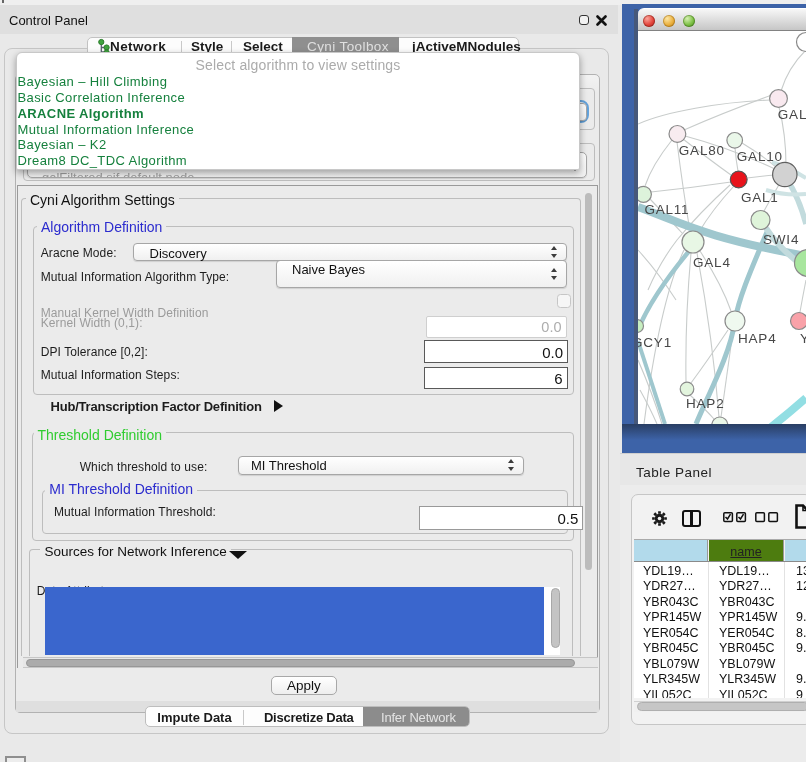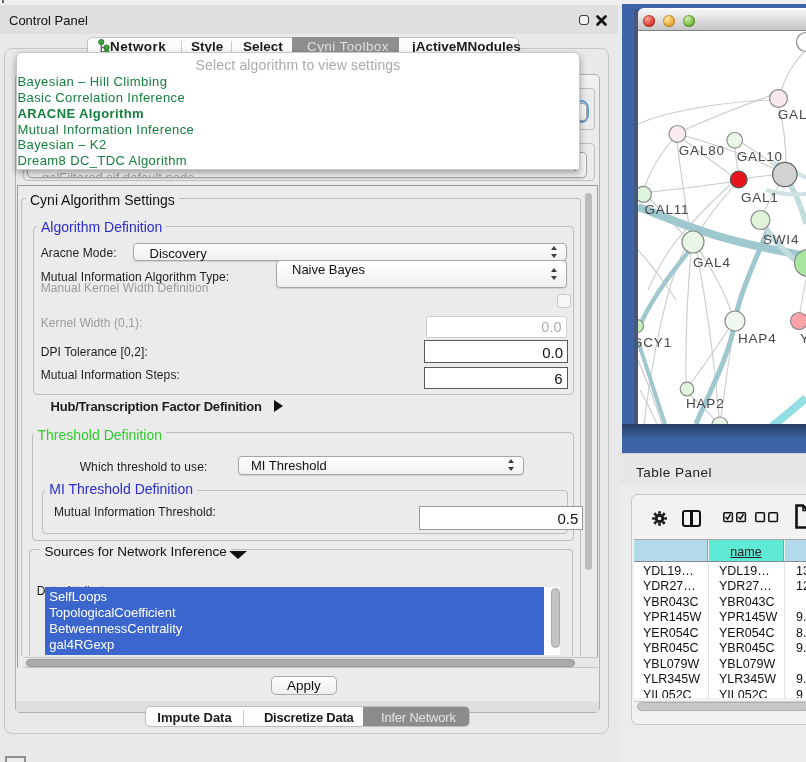--- a/index.html
+++ b/index.html
@@ -80,21 +80,21 @@
 <div class="combo" style="left:133px;top:242.8px;width:433.7px;height:18px;">
     <span class="ct" style="left:15.6px;top:2px;text-align:right;">Discovery</span>
     <span class="spin"></span>
   </div>
 <div class="lbl" style="left:40.7px;top:269.9px;">Mutual Information Algorithm Type:</div>
 <div class="combo" style="left:276px;top:260px;width:290.7px;height:28px;">
     <span class="ct" style="left:15px;top:1.3px;">Naive Bayes</span>
     <span class="spin"></span>
   </div>
 
-<div class="lbl" style="left:40.7px;top:281px;color:#9b9b9b;">Manual Kernel Width Definition</div>
+<div class="lbl" style="left:40.7px;top:306px;color:#9b9b9b;">Manual Kernel Width Definition</div>
 <div class="abs" style="left:557px;top:294px;width:14px;height:14px;border:1.5px solid #c6c6c6;border-radius:3.5px;background:#f6f6f6;"></div>
 
 <div class="lbl" style="left:40.7px;top:315.8px;color:#9b9b9b;">Kernel Width (0,1):</div>
 <div class="tfield" style="left:425.6px;top:315.5px;width:141.9px;height:22.3px;border:1px solid #cfcfcf;border-radius:2px;color:#adadad;font-size:14.5px;padding:2.4px 5px 0 0;">0.0</div>
 
 <div class="lbl" style="left:40.7px;top:344.6px;">DPI Tolerance [0,2]:</div>
 <div class="tfield" style="left:423.6px;top:340.3px;width:144.4px;height:23.1px;border:1.5px solid #595959;color:#111;font-size:15px;padding:2.6px 4px 0 0;">0.0</div>
 
 <div class="lbl" style="left:40.7px;top:368.3px;">Mutual Information Steps:</div>
 <div class="tfield" style="left:423.6px;top:366.6px;width:144.4px;height:22.8px;border:1.5px solid #595959;color:#111;font-size:15px;padding:2.6px 4.5px 0 0;">6</div>
@@ -115,21 +115,20 @@
 <div class="lbl" style="left:53.9px;top:504.9px;">Mutual Information Threshold:</div>
 <div class="tfield" style="left:419.4px;top:506.2px;width:164px;height:24.3px;border:1px solid #999;color:#111;font-size:15px;padding:3px 4px 0 0;">0.5</div>
 
 <div class="abs" style="left:29px;top:548.6px;width:544px;height:107.4px;border:1px solid #bdbdbd;border-bottom:none;border-radius:4px 4px 0 0;"></div>
 <div class="gtt" style="left:40.4px;top:543.8px;color:#111;font-size:13.5px;">Sources for Network Inference</div>
 <div class="abs" style="left:229px;top:551px;width:0;height:0;border-left:9.5px solid transparent;border-right:9.5px solid transparent;border-top:8.5px solid #111;z-index:4;"></div>
 <div class="lbl" style="left:36.7px;top:584px;">Data Attributes</div>
 
 <div class="abs" style="left:45.3px;top:586.7px;width:514.7px;height:68.7px;background:#fff;overflow:hidden;">
   <div class="abs" style="left:0;top:0;width:498.4px;height:68.7px;background:#3a66cd;"></div>
-  <div class="abs" style="left:4px;top:2.5px;font-size:13px;color:#fff;line-height:16.1px;">SelfLoops<br>TopologicalCoefficient<br>BetweennessCentrality<br>gal4RGexp</div>
   <div class="abs" style="left:505.7px;top:1px;width:9px;height:60px;background:#c4c4c4;border:1px solid #a8a8a8;border-radius:5px;"></div>
 </div>
 
 <div class="abs" style="left:270.6px;top:675.8px;width:66.5px;height:18.9px;background:linear-gradient(#ffffff,#eee);border:1px solid #a8a8a8;border-radius:5px;text-align:center;font-size:13.5px;color:#111;padding-top:1.5px;">Apply</div>
 
 <div class="abs" style="left:144.7px;top:705.5px;width:325px;height:21.1px;background:#fdfdfd;border:1px solid #bdbdbd;border-radius:5px;overflow:hidden;">
   <div class="abs" style="left:97.8px;top:3px;width:1px;height:15px;background:#c9c9c9;"></div>
   <div class="abs" style="left:217.2px;top:0;width:107.8px;height:21.1px;background:#8c8c8c;"></div>
   <div class="abs b" style="left:11.6px;top:3.2px;font-size:13px;color:#1a1a1a;">Impute Data</div>
   <div class="abs b" style="left:118.3px;top:3.2px;font-size:13px;color:#1a1a1a;letter-spacing:-0.25px;">Discretize Data</div>
@@ -255,21 +254,21 @@
       <rect x="13.8" y="0.8" width="8.6" height="8.6" rx="1"></rect>
     </g>
   </svg>
 <svg class="abs" style="left:795px;top:504px;" width="14" height="25" viewBox="0 0 14 25">
     <path d="M1.5 1.5 H8 L12.8 6.5 V23.5 H1.5 Z" fill="none" stroke="#111" stroke-width="2.6"></path>
     <path d="M8 1.5 V6.5 H12.8" fill="none" stroke="#111" stroke-width="1.6"></path>
   </svg>
 
 <div class="abs" style="left:634px;top:539px;width:172px;height:23px;border-top:1px solid #aaa;border-bottom:1px solid #8a8a8a;">
  <div class="abs" style="left:0;top:0;width:74px;height:21px;background:#b2daeb;border-right:1px solid #999;text-align:center;font-size:12.5px;color:#222;padding-top:20px;">shared…</div>
- <div class="abs" style="left:75px;top:0;width:75px;height:21px;background:#5eead4;border-right:1px solid #999;text-align:center;font-size:12.5px;color:#222;padding-top:5px;text-decoration:underline;">name</div>
+ <div class="abs" style="left:75px;top:0;width:75px;height:21px;background:#4d7c0f;border-right:1px solid #999;text-align:center;font-size:12.5px;color:#222;padding-top:5px;text-decoration:underline;">name</div>
  <div class="abs" style="left:151px;top:0;width:21px;height:21px;background:#b2daeb;"></div>
 </div>
 <div class="abs" style="left:634px;top:562px;width:172px;height:139px;background:#fff;overflow:hidden;font-size:12.5px;color:#111;clip-path:inset(0 0 3px 0);">
  <div class="abs" style="left:74px;top:0;width:1px;height:139px;background:#e2e2e2;"></div>
  <div class="abs" style="left:150px;top:0;width:1px;height:139px;background:#e2e2e2;"></div>
  <div class="abs" style="left:9px;top:1.5px;line-height:15.5px;">YDL19…<br>YDR27…<br>YBR043C<br>YPR145W<br>YER054C<br>YBR045C<br>YBL079W<br>YLR345W<br>YIL052C</div>
  <div class="abs" style="left:85px;top:1.5px;line-height:15.5px;">YDL19…<br>YDR27…<br>YBR043C<br>YPR145W<br>YER054C<br>YBR045C<br>YBL079W<br>YLR345W<br>YIL052C</div>
  <div class="abs" style="left:162px;top:1.5px;line-height:15.5px;">13<br>12<br><br>9.<br>8.<br>9.<br><br>9.<br>9</div>
 </div>
 <div class="abs" style="left:634px;top:701px;width:172px;height:11px;background:#f0f0f0;border-top:1px solid #d0d0d0;"></div>

